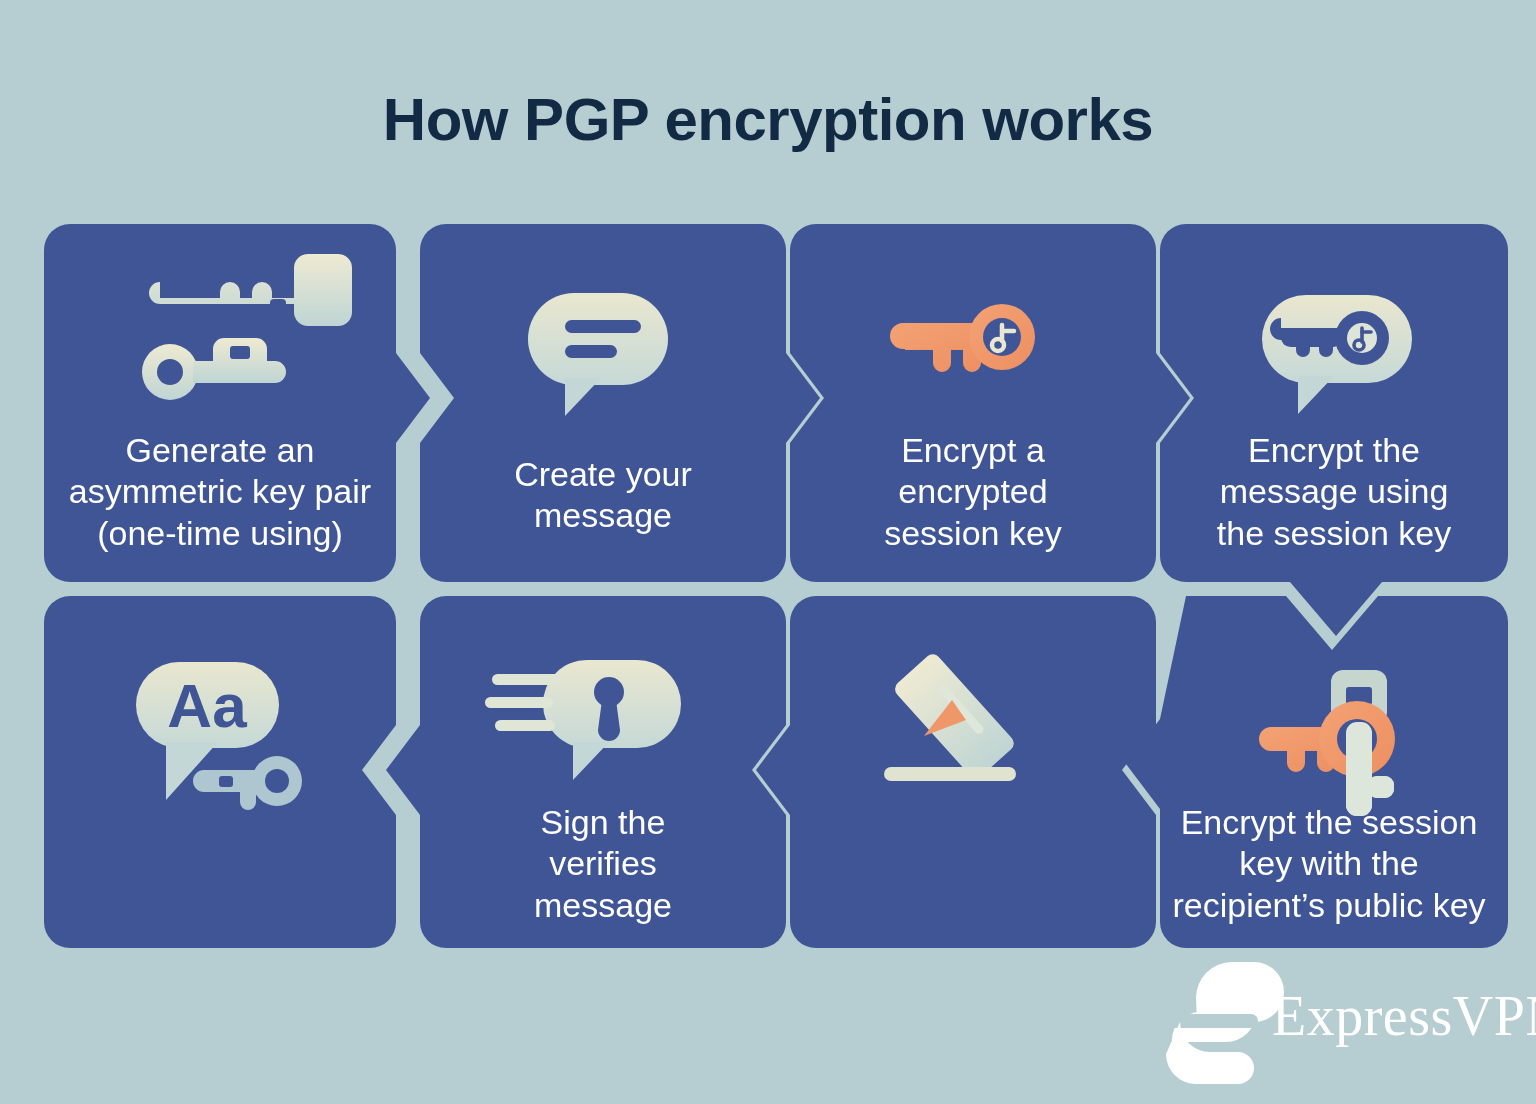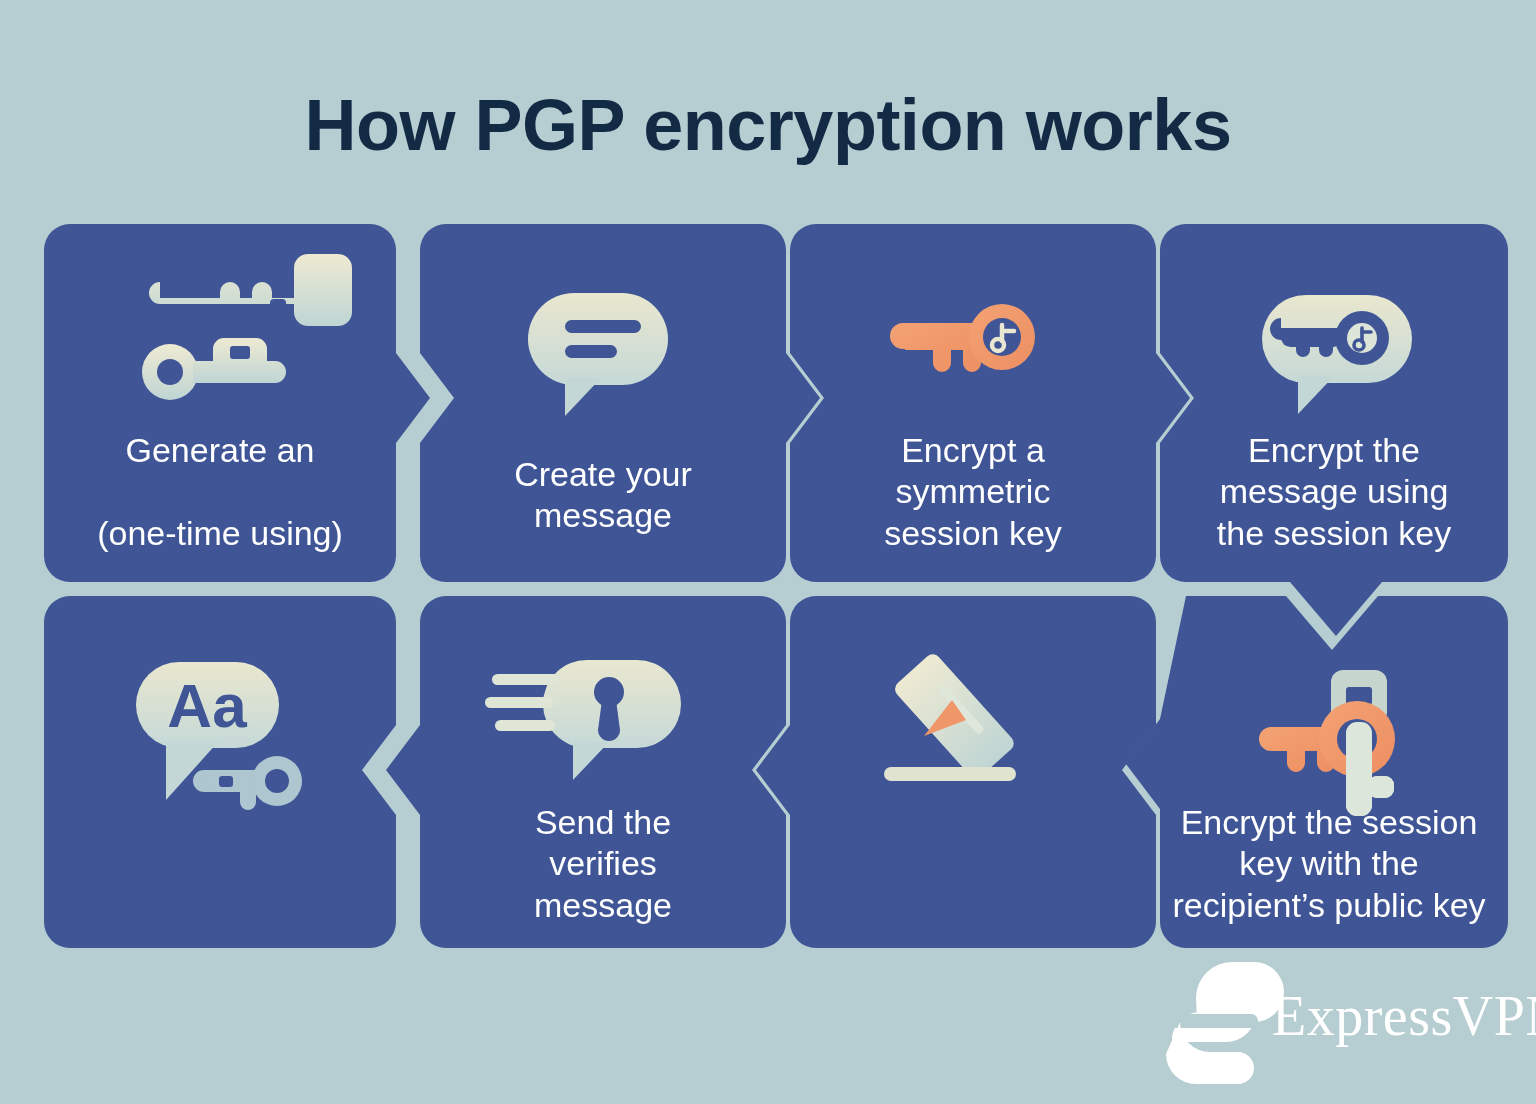--- a/index.html
+++ b/index.html
@@ -9,21 +9,21 @@
     font-family:"Liberation Sans","DejaVu Sans",sans-serif;
     overflow:hidden;
     position:relative;
   }
   #infographic{position:relative;width:1536px;height:1104px;}
 
   .title{
     position:absolute;
     top:88px;left:0;width:1536px;
     text-align:center;
-    font-size:72px;
+    font-size:60px;
     font-weight:bold;
     color:#132a45;
     letter-spacing:-0.5px;
     line-height:1.05;
   }
 
   
   .card{
     position:absolute;
     background:#3f5596;
@@ -205,36 +205,36 @@
       <path d="M1196,998 a36,36 0 0 1 36,-36 h22 a30,30 0 0 1 0,60 h-56 a34,34 0 0 0 -1,0 z" fill="#ffffff"></path>
       <path d="M1172,1040 a28,28 0 0 1 28,-28 h56 a0,0 0 0 1 0,0 a30,30 0 0 1 -30,30 h-42 a12,12 0 0 0 -12,12 z" fill="#ffffff"></path>
       <rect x="1166" y="1014" width="92" height="14" rx="7" fill="#b6ced2"></rect>
       <path d="M1180,1022 a30,30 0 0 0 30,30 h28 a16,16 0 0 1 0,32 h-42 a30,30 0 0 1 -30,-30 z" fill="#ffffff"></path>
     </g>
   </svg>
 
   <div class="card" style="left:44px;top:224px;width:352px;height:358px;background:none;padding-left:12px;">
     <div class="label" style="top:206px;">
       <span>Generate an</span><br>
-      <br>
+      <span>asymmetric key pair</span><br>
       <span>(one-time using)</span>
     </div>
   </div>
 
   <div class="card" style="left:420px;top:224px;width:366px;height:290px;background:none;">
     <div class="label" style="top:230px;">
       <span>Create your</span><br>
       <span>message</span>
     </div>
   </div>
 
   <div class="card" style="left:790px;top:224px;width:366px;height:358px;background:none;">
     <div class="label" style="top:206px;">
       <span>Encrypt a</span><br>
-      <span>symmetric</span><br>
+      <span>encrypted</span><br>
       <span>session key</span>
     </div>
   </div>
 
   <div class="card" style="left:1150px;top:596px;width:358px;height:352px;background:none;">
     <div class="label" style="top:206px;">
       <span>Encrypt the session</span><br>
       <span>key with the</span><br>
       <span>recipient’s public key</span>
     </div>
@@ -244,21 +244,21 @@
     <div class="label" style="top:206px;">
       <span>Encrypt the</span><br>
       <span>message using</span><br>
       <span>the session key</span>
     </div>
   </div>
 
 
   <div class="card" style="left:420px;top:596px;width:366px;height:352px;background:none;">
     <div class="label" style="top:206px;">
-      <span>Send the</span><br>
+      <span>Sign the</span><br>
       <span>verifies</span><br>
       <span>message</span>
     </div>
   </div>
 
 
   <div style="position:absolute;left:1272px;top:988px;">
     <div class="logo-text">ExpressVPN</div>
   </div>
 

